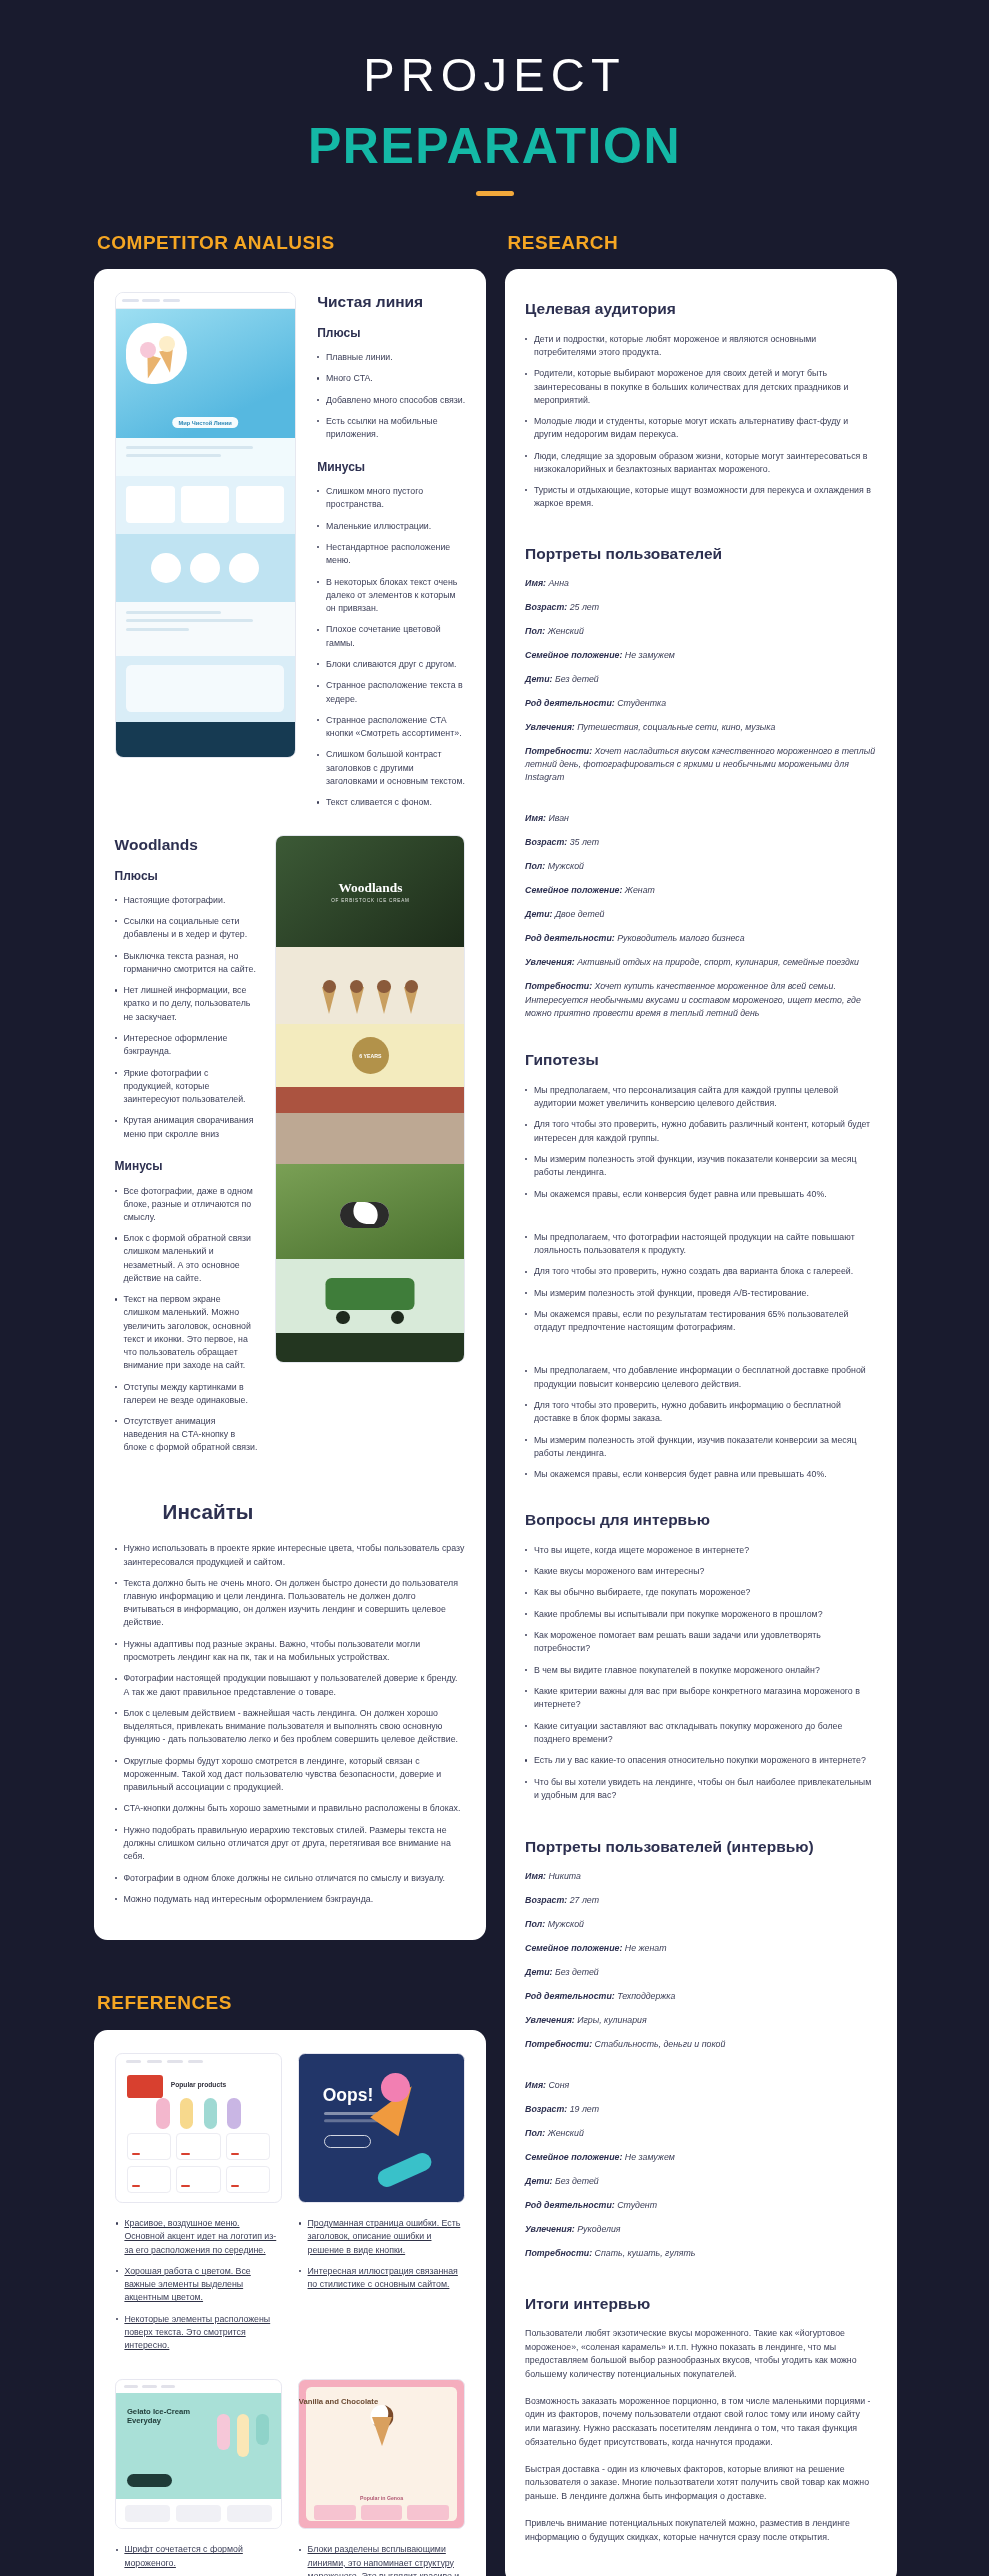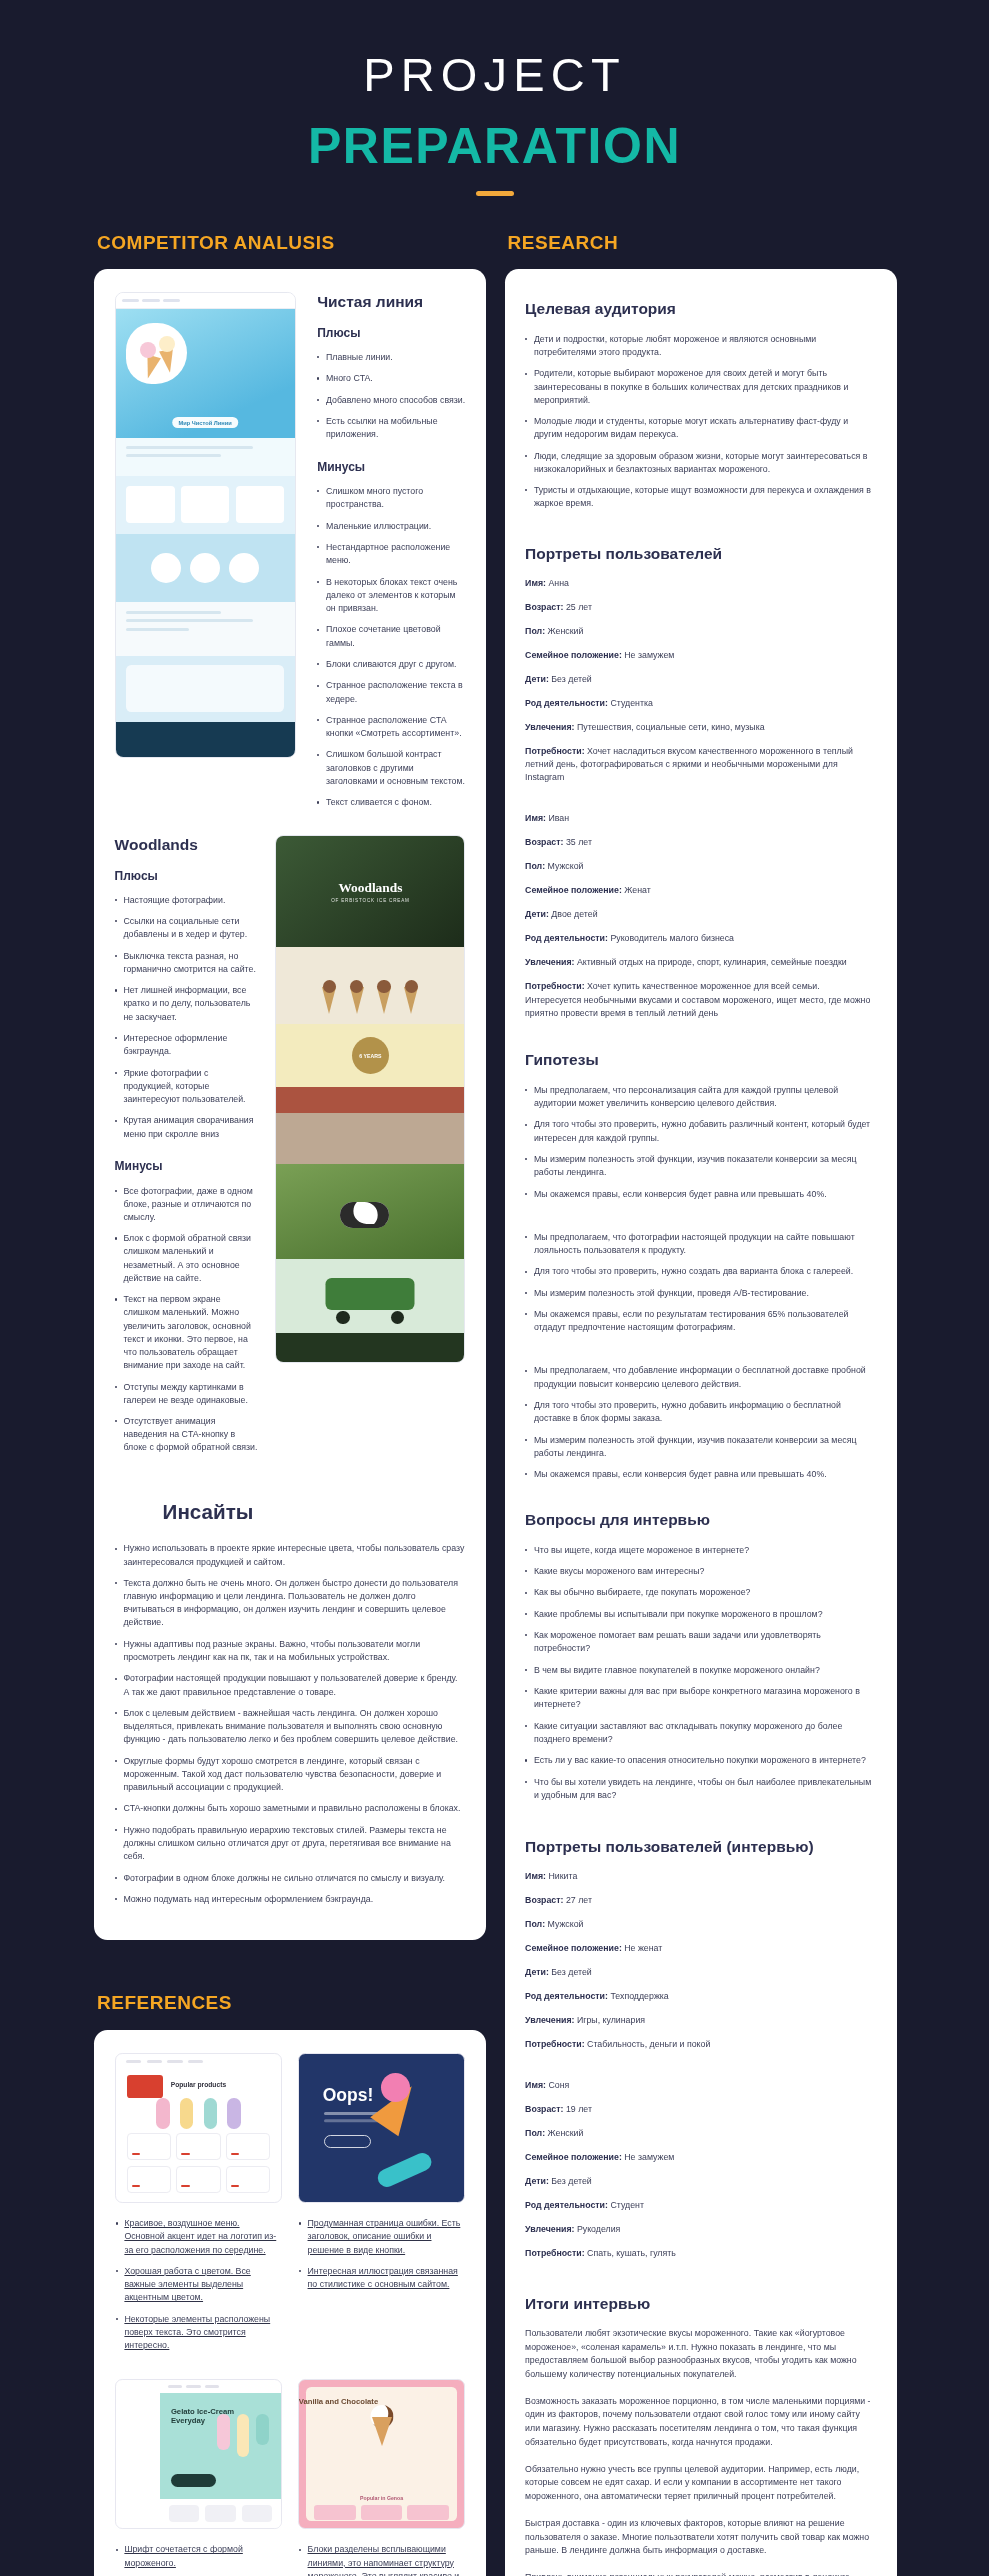--- a/index.html
+++ b/index.html
@@ -73,26 +73,26 @@
   .wc-cow { height:95px; background:linear-gradient(160deg,#7aa055,#49702e); position:relative; }
   .wc-cow::after { content:""; position:absolute; left:34%; top:40%; width:49px; height:26px; background:#fff; border-radius:13.4px; box-shadow:inset -11.3px 0 0 #2b2b2b, inset 13.4px -4.1px 0 #2b2b2b; }
   .wc-van { height:74px; background:#d8ead9; position:relative; }
   .wc-van::before { content:""; position:absolute; left:50%; top:26%; transform:translateX(-50%); width:89px; height:32px; background:#3f7d3a; border-radius:6.2px; }
   .wc-van .wh { position:absolute; top:70%; width:13.4px; height:13.4px; border-radius:50%; background:#1f2a1e; }
   .wc-van .wh.a { left:60px; } .wc-van .wh.b { right:60px; }
   .wc-foot { flex:1; background:#233620; }
 
   
   .r-first { margin-top:8.2px; }
-  .person { margin-bottom:28px; }
+  .person { margin-bottom:28px;font-style:italic; }
   .hyp-group { margin-bottom:30px;margin-top:15px; }
 
   
   .ref-grid { display:grid; grid-template-columns:1fr 1fr; column-gap:15.5px; }
-  .ref-img { height:150px; border-radius:7.2px; position:relative; overflow:hidden; border:0.5px solid #e7e7f0; margin-bottom:13.4px;padding-left:44px; }
+  .ref-img { height:150px; border-radius:7.2px; position:relative; overflow:hidden; border:0.5px solid #e7e7f0; margin-bottom:13.4px; }
   .ref-text { padding:1px 1px 18.5px;text-decoration:underline; }
 
   
   .r-light { background:#fff; }
   .rl-nav { position:absolute; top:6.2px; left:10.3px; right:10.3px; display:flex; gap:5.2px; }
   .rl-nav i { width:15.5px; height:2.6px; border-radius:1.5px; background:#e2e2ea; }
   .rl-red { position:absolute; left:11.3px; top:21.6px; width:36px; height:23px; background:#d8402f; border-radius:3.1px; }
   .rl-title { position:absolute; left:0; right:0; top:27px; text-align:center; font-size:6.7px; font-weight:700; color:#33333f; }
   .rl-pops { position:absolute; left:0; right:0; top:44px; display:flex; justify-content:center; gap:10.3px; }
   .rl-pops i { width:13.4px; height:31px; border-radius:6.7px; }
@@ -693,21 +693,20 @@
           <div class="kv"><b>Род деятельности:</b> <span>Студент</span></div>
           <div class="kv"><b>Увлечения:</b> <span>Рукоделия</span></div>
           <div class="kv"><b>Потребности:</b> <span>Спать, кушать, гулять</span></div>
         </div>
 
       <div class="h3" style="margin-top:34px;">Итоги интервью</div>
       <div>
 
       <div class="para">Пользователи любят экзотические вкусы мороженного. Такие как «йогуртовое мороженое», «соленая карамель» и.т.п. Нужно показать в лендинге, что мы предоставляем большой выбор разнообразных вкусов, чтобы угодить как можно большему количеству потенциальных покупателей.</div>
           <div class="para">Возможность заказать мороженное порционно, в том числе маленькими порциями - один из факторов, почему пользователи отдают свой голос тому или иному сайту или магазину. Нужно рассказать посетителям лендинга о том, что такая функция обязательно будет присутствовать, когда начнутся продажи.</div>
-          <div class="para">Обязательно нужно учесть все группы целевой аудитории. Например, есть люди, которые совсем не едят сахар. И если у компании в ассортименте нет такого мороженного, она автоматически теряет приличный процент потребителей.</div>
           <div class="para">Быстрая доставка - один из ключевых факторов, которые влияют на решение пользователя о заказе. Многие пользотватели хотят получить свой товар как можно раньше. В лендинге должна быть информация о доставке.</div>
           <div class="para">Привлечь внимание потенциальных покупателей можно, разместив в лендинге информацию о будущих скидках, которые начнутся сразу после открытия.</div>
         </div>
 
     </div>
   </div>
 </div>
 
 
 </body></html>

